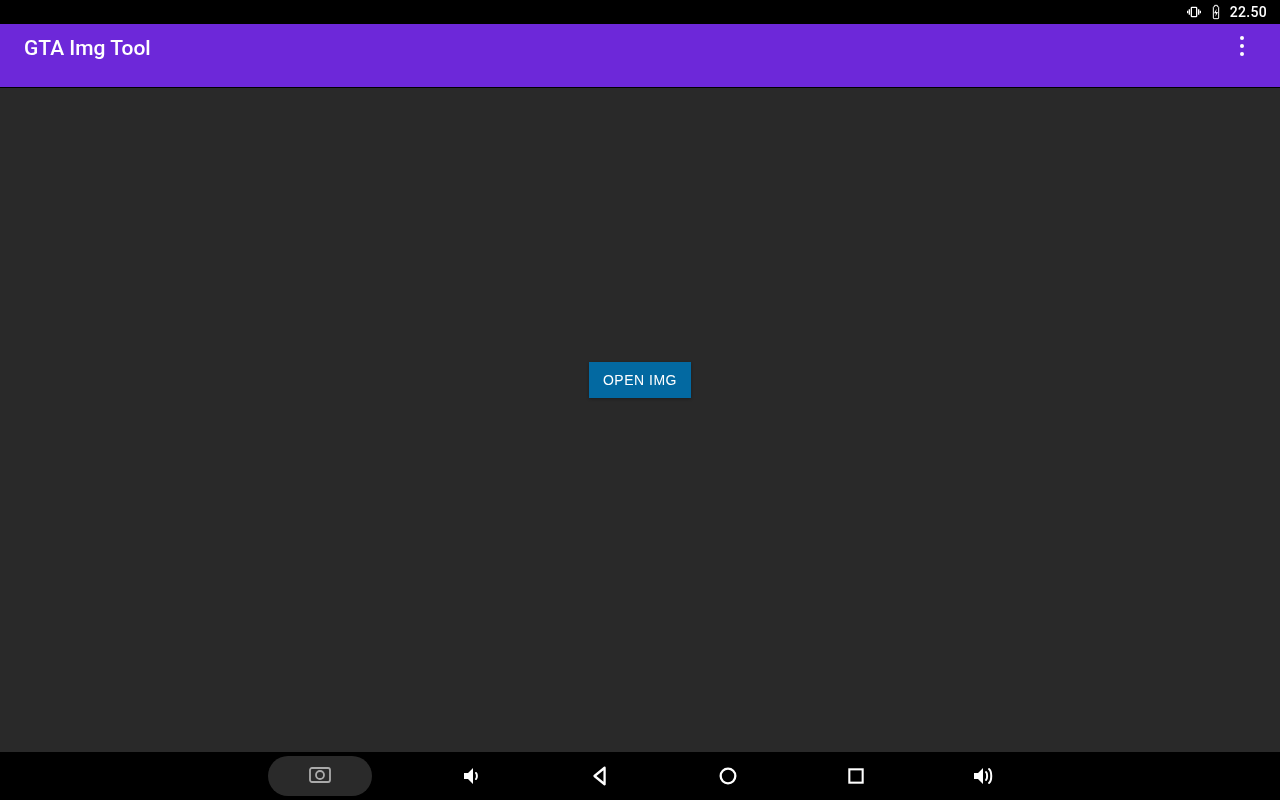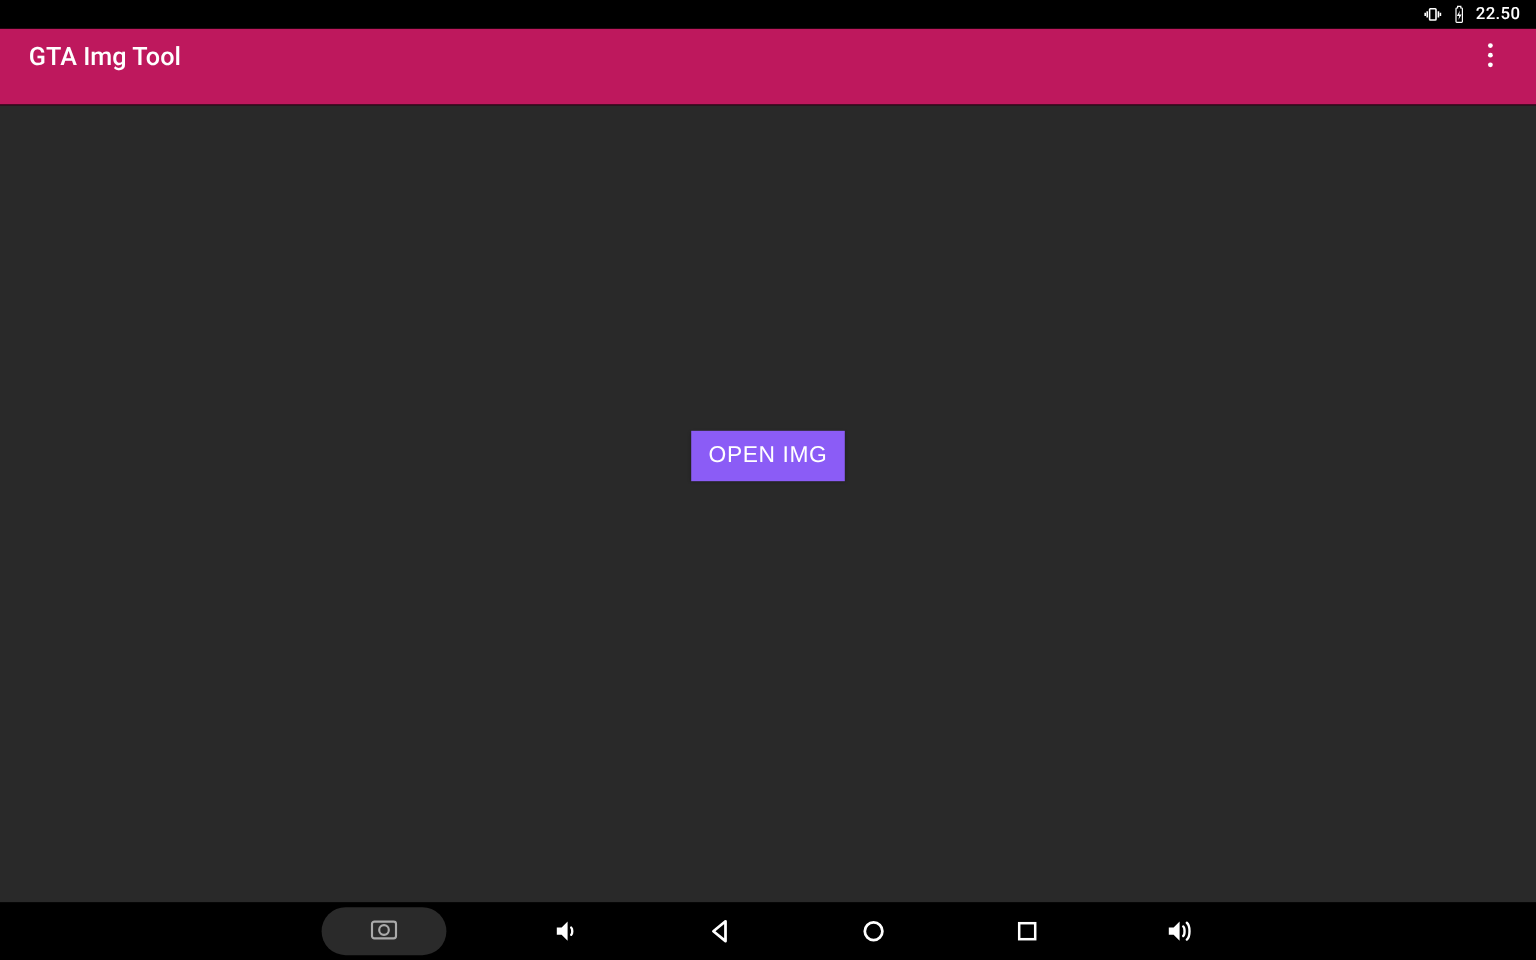--- a/index.html
+++ b/index.html
@@ -14,21 +14,21 @@
       padding-right: 13px;
       gap: 6px;
       color: #fff;
       font-size: 14px;
     }
     .status-bar svg { width: 16px; height: 16px; display: block; }
     .status-time { font-weight: 500; letter-spacing: 0.3px; }
 
     .app-bar {
       height: 64px;
-      background: #be185d;
+      background: #6d28d9;
       display: flex;
       align-items: center;
       justify-content: space-between;
       padding: 0 20px 16px 24px;
       border-bottom: 1px solid #000;
     }
     .app-title {
       color: #fff;
       font-size: 21px;
       font-weight: 500;
@@ -43,23 +43,23 @@
     .overflow-btn svg { width: 6px; height: 22px; }
 
     .content {
       height: calc(800px - 24px - 64px - 48px);
       background: #292929;
       display: flex;
       align-items: center;
       justify-content: center;
     }
     .open-btn {
-      background: #8b5cf6;
+      background: #0369a1;
       color: #ffffff;
-      font-size: 19px;
+      font-size: 14px;
       font-weight: 500;
       letter-spacing: 0.5px;
       padding: 10px 14px;
       border: none;
       cursor: pointer;
       box-shadow: 0 1px 3px rgba(0,0,0,0.3);
       position: relative;
       top: -40px;
     }
 

